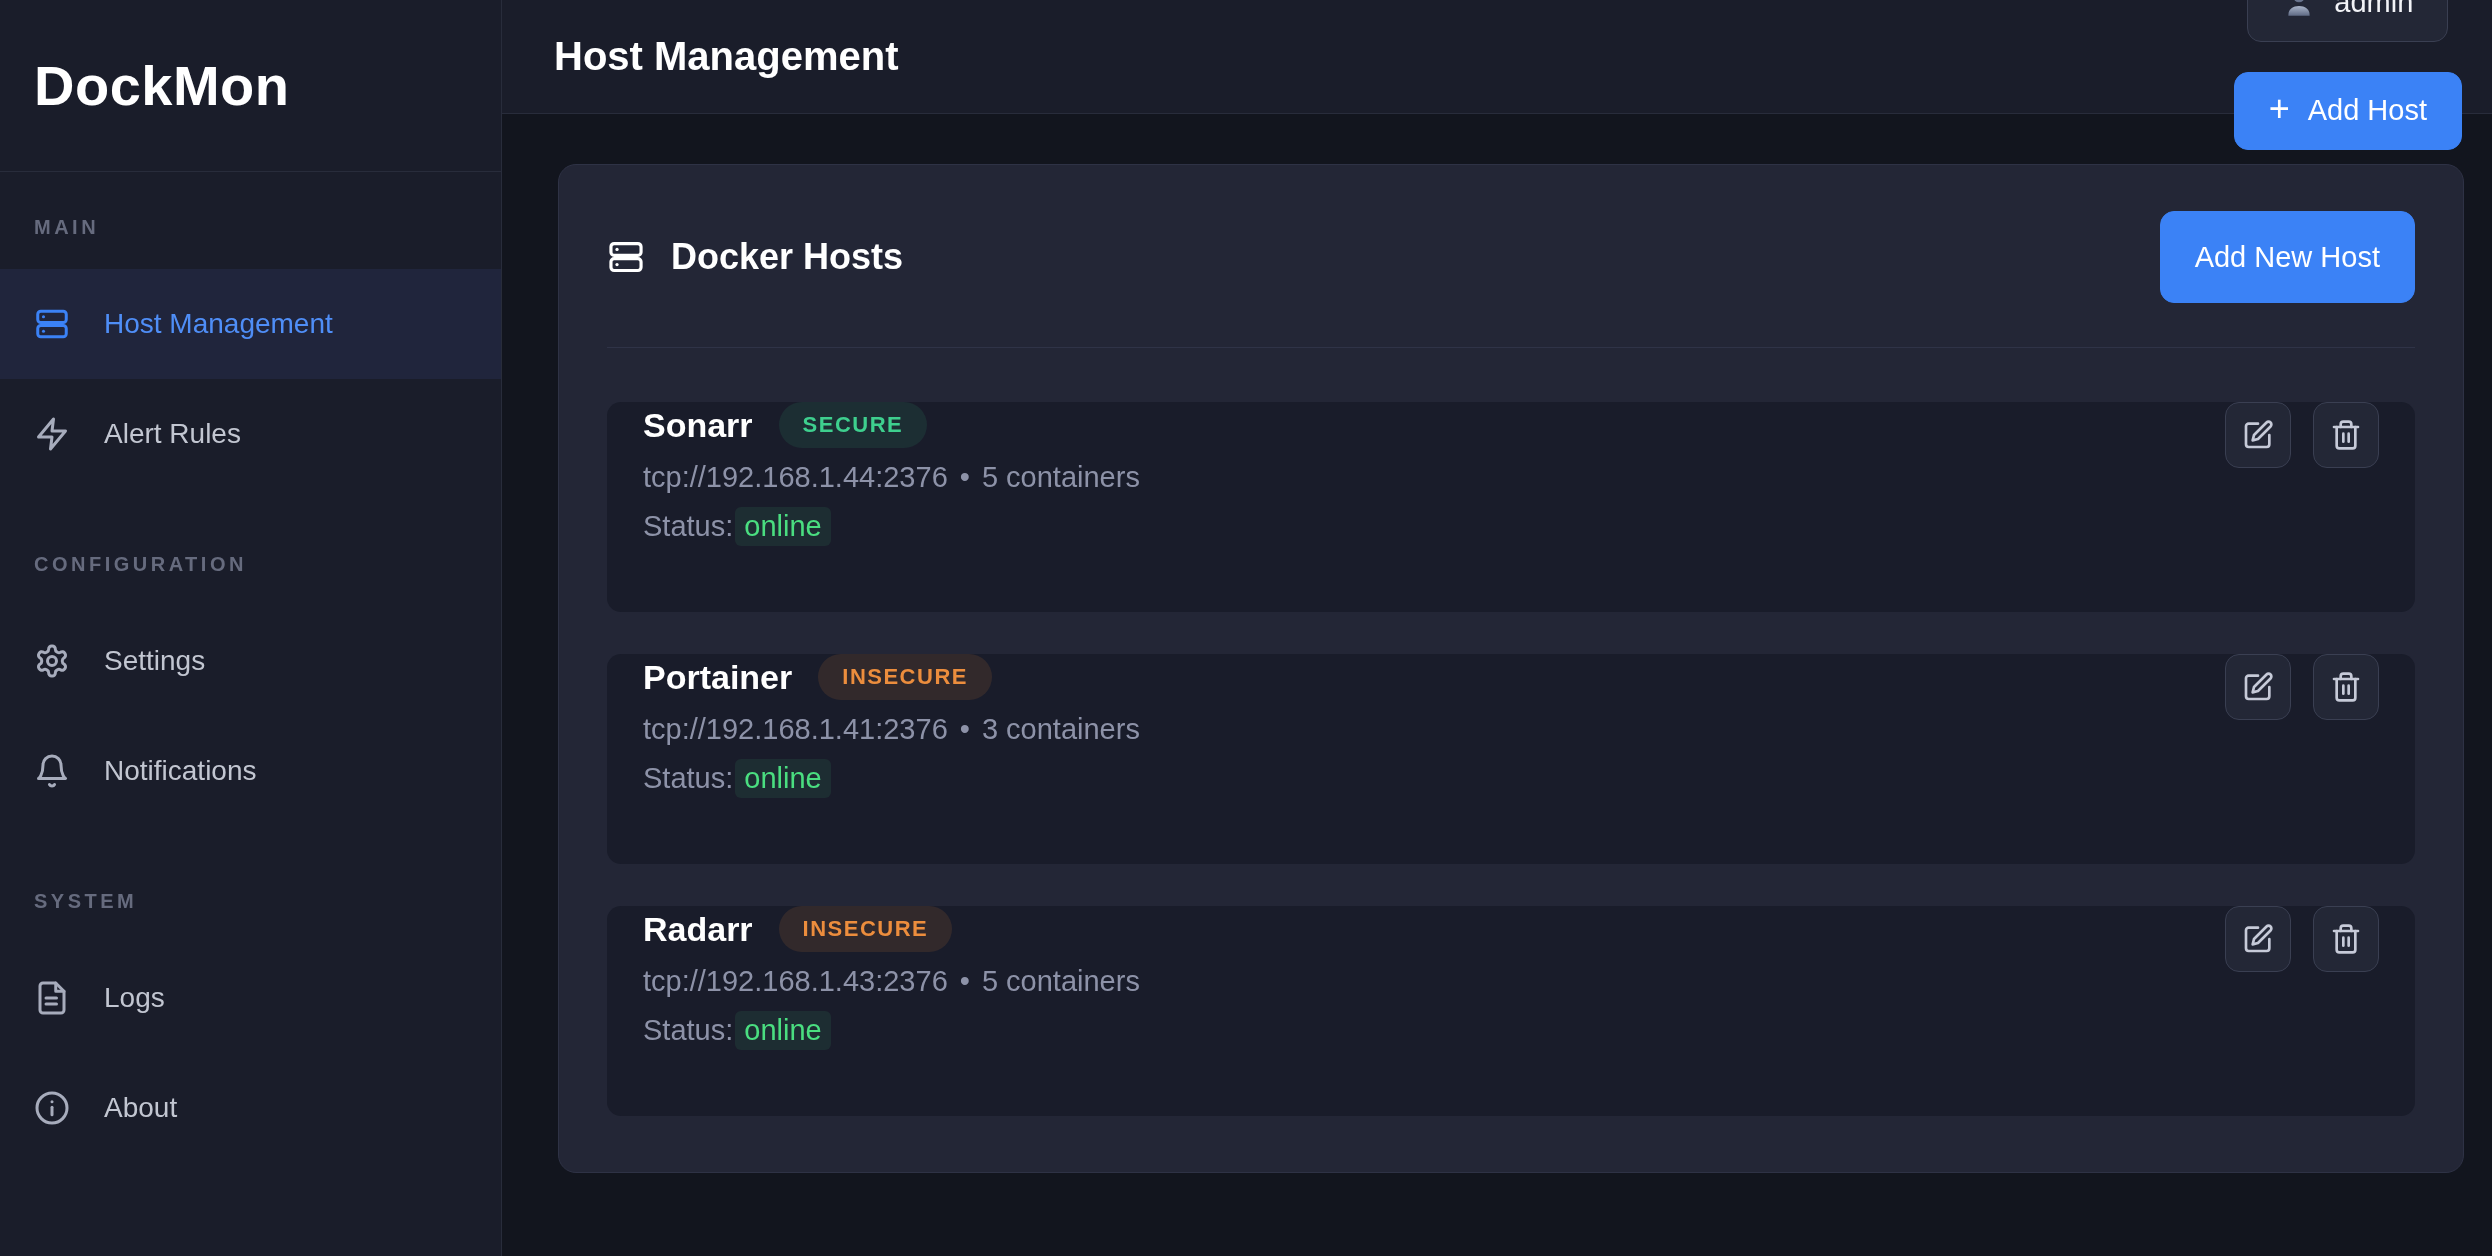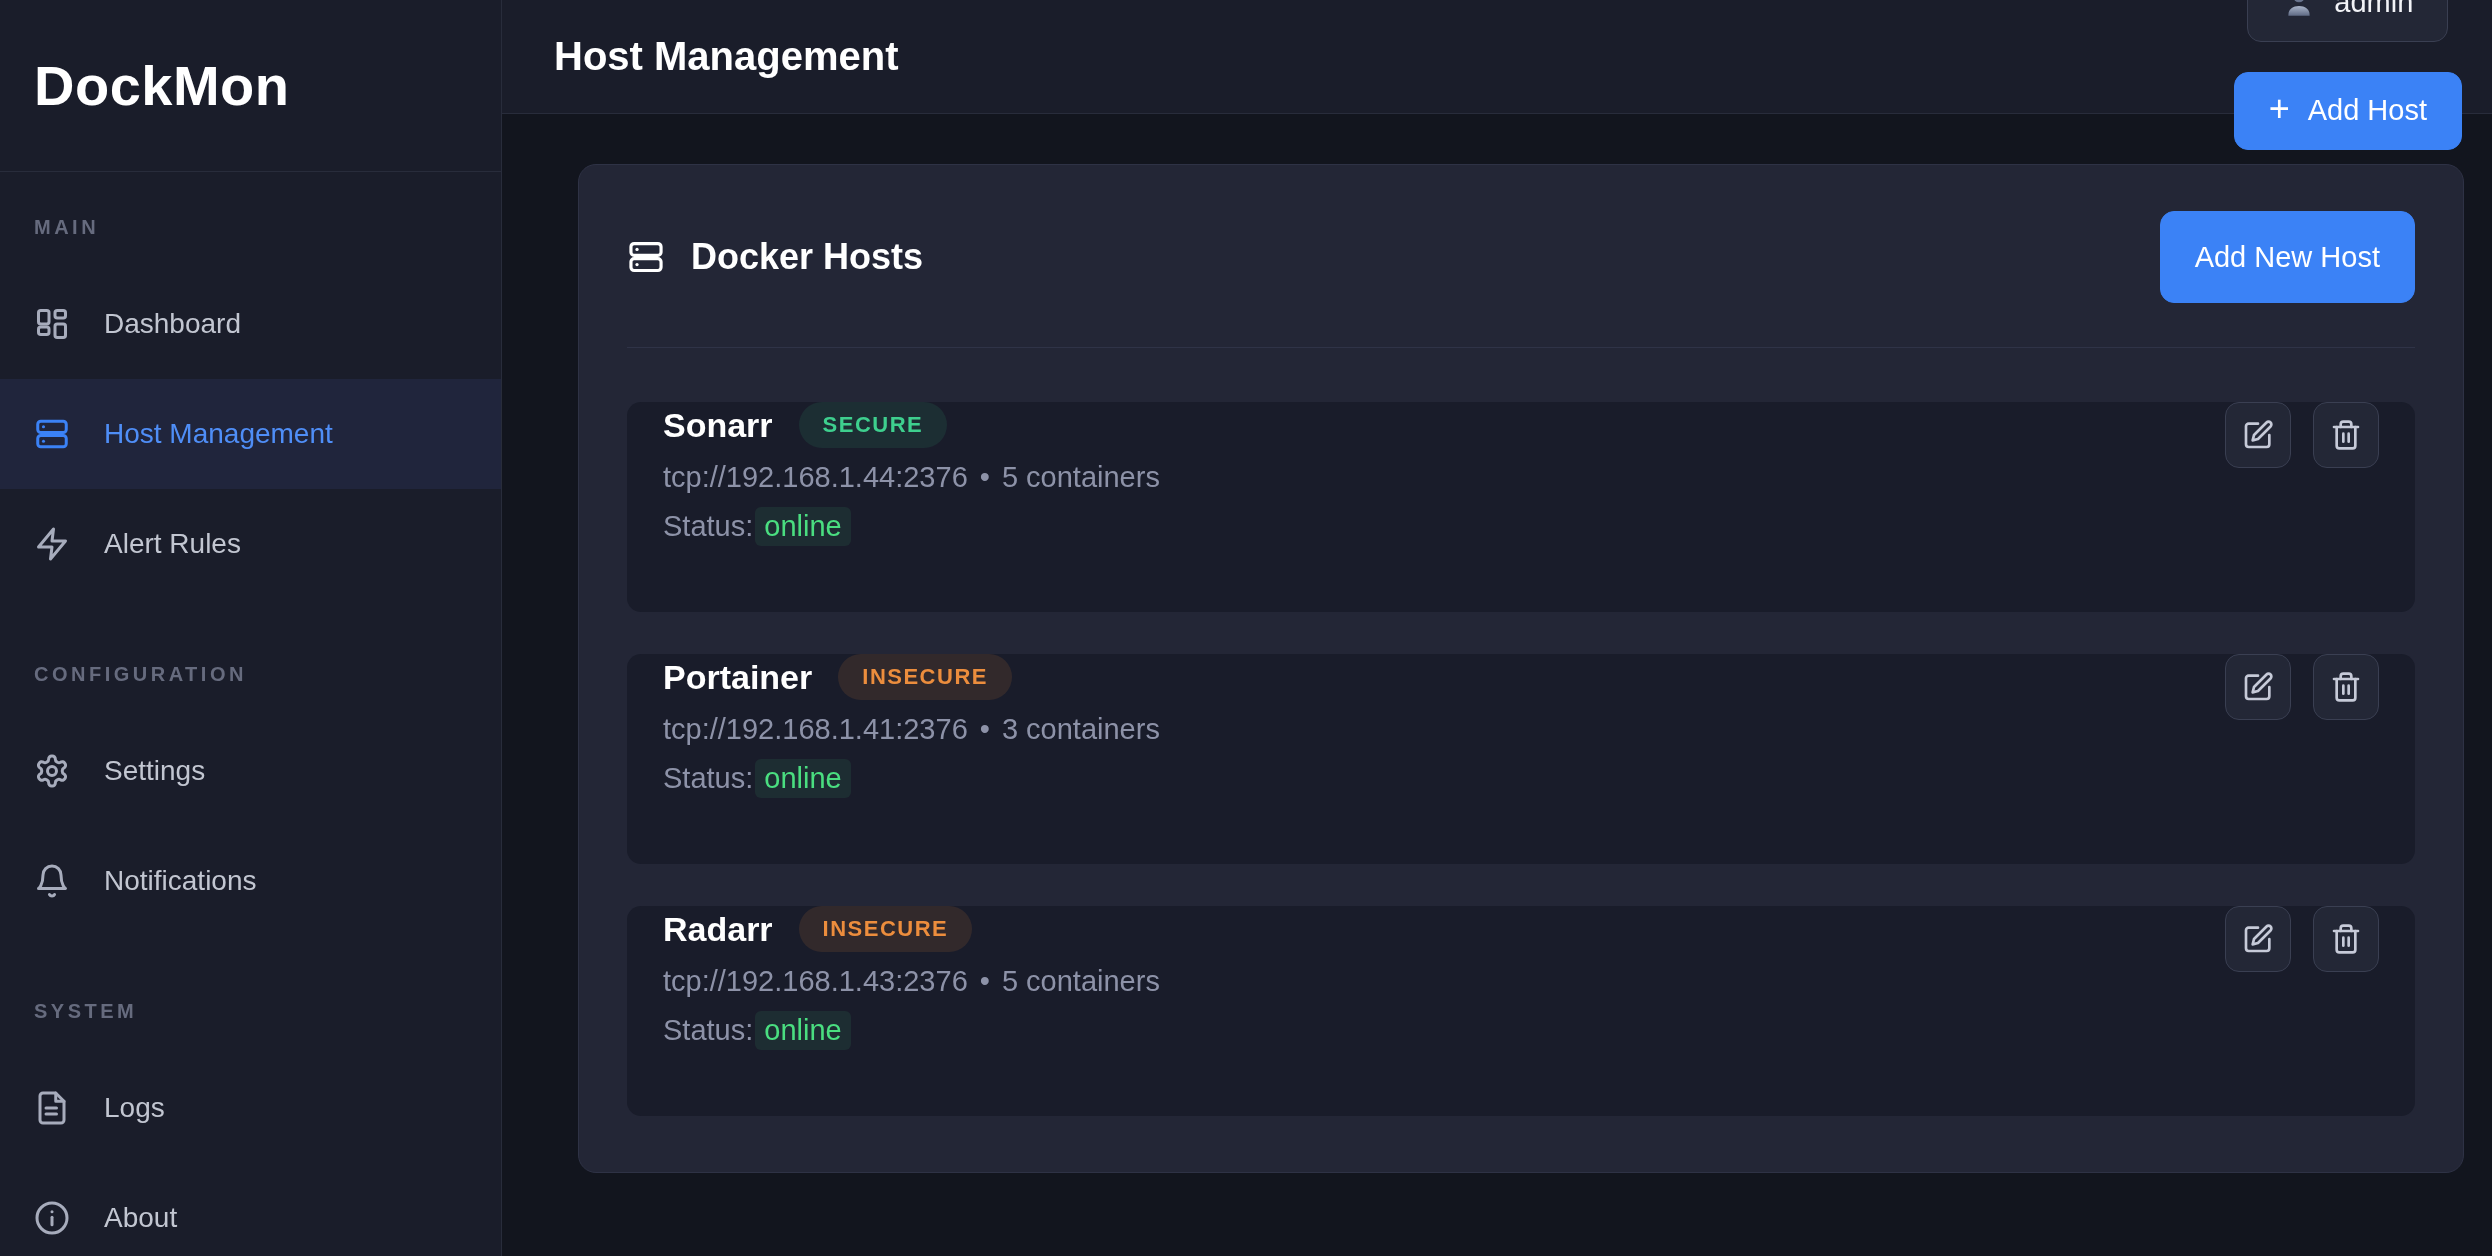--- a/index.html
+++ b/index.html
@@ -42,21 +42,21 @@
   .header-actions { margin-left:auto; display:flex; align-items:center; gap:30px;flex-direction:column; }
   .btn { height:78px; border-radius:14px; display:inline-flex; align-items:center; gap:18px; padding:0 34px; font-size:29px; cursor:pointer; white-space:nowrap; }
   .btn-ghost { background:#232736; border:1px solid #3a3f52; color:#f2f3f7; }
   .btn-primary { background:var(--accent); border:1px solid var(--accent); color:#ffffff; }
   .btn svg { flex:none; }
   .plus-glyph { font-size:36px; font-weight:400; line-height:1; margin-top:-3px; }
 
   .content { flex:1; padding:50px 28px 0 56px; }
 
   
-  .card { background:var(--panel); border:1px solid var(--panel-border); border-radius:18px; padding:46px 48px 56px 48px;margin-left:20px; }
+  .card { background:var(--panel); border:1px solid var(--panel-border); border-radius:18px; padding:46px 48px 56px 48px; }
   .card-header { display:flex; align-items:center; }
   .card-title { display:flex; align-items:center; gap:26px; font-size:36px; font-weight:700; color:#ffffff; }
   .card-title svg { width:38px; height:38px; stroke:#ffffff; }
   .card-header .btn-primary { margin-left:auto; height:92px; }
   .divider { border:none; border-top:1px solid #2f3347; margin-top:44px; }
 
   .host-list { margin-top:54px; display:flex; flex-direction:column; gap:42px; }
   .host-row { background:var(--row); border-radius:14px; height:210px; display:flex; align-items:flex-start; padding:0 36px; }
   .host-info { display:flex; flex-direction:column; gap:13px; }
   .host-title-row { display:flex; align-items:center; gap:26px; }
@@ -76,29 +76,20 @@
 </head>
 <body>
 
 <aside class="sidebar">
   <div class="logo">DockMon</div>
 
   <nav class="nav">
     <div class="nav-section">
       <div class="section-label">MAIN</div>
 
-      <div class="nav-item">
-        <svg class="ic" viewBox="0 0 24 24">
-          <rect x="3" y="3" width="7" height="9" rx="1.5"></rect>
-            <rect x="14" y="3" width="7" height="5" rx="1.5"></rect>
-          <rect x="14" y="12" width="7" height="9" rx="1.5"></rect>
-            <rect x="3" y="14" width="7" height="5" rx="1.5"></rect>
-        </svg>
-        <span>Dashboard</span>
-      </div>
 
       <div class="nav-item active">
         <svg class="ic" viewBox="0 0 24 24">
           <rect x="2.5" y="3.5" width="19" height="7.5" rx="2"></rect>
             <rect x="2.5" y="13" width="19" height="7.5" rx="2"></rect>
           <line x1="6.3" y1="7.2" x2="6.35" y2="7.2"></line>
             <line x1="6.3" y1="16.8" x2="6.35" y2="16.8"></line>
         </svg>
         <span>Host Management</span>
       </div>

